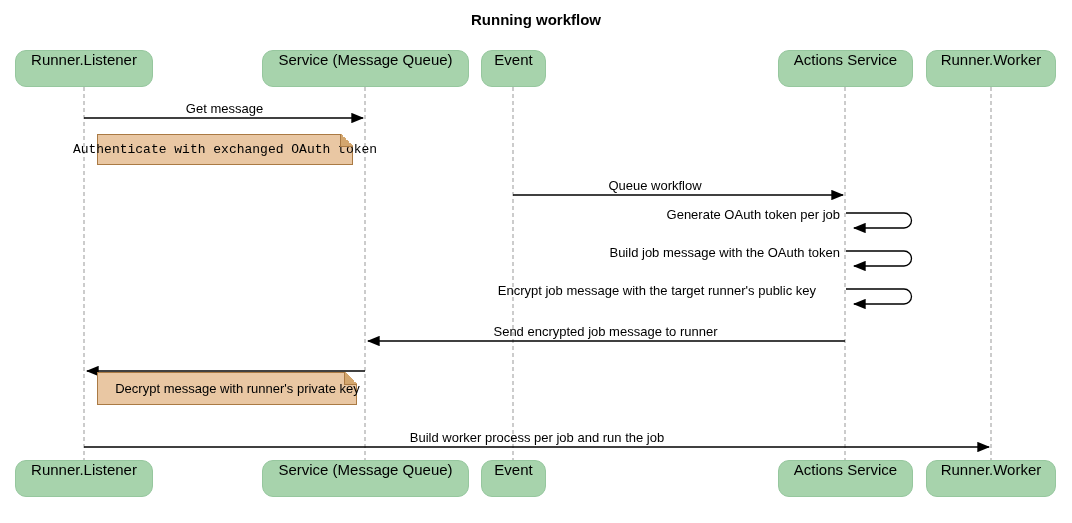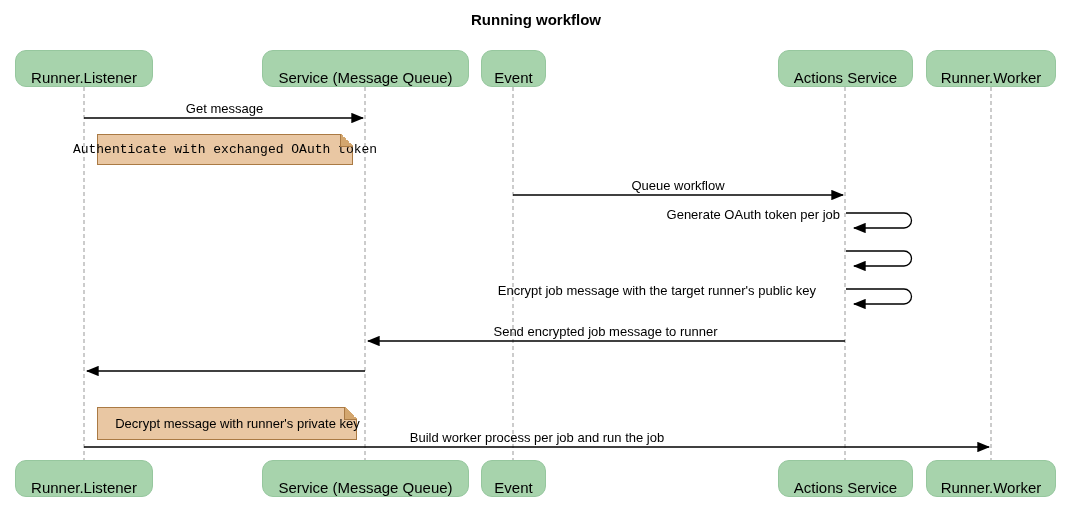--- a/index.html
+++ b/index.html
@@ -9,21 +9,21 @@
     color:#000;
   }
   .layer { position:absolute; left:0; top:0; }
   .title {
     position:absolute; left:0; top:11px; width:1072px; text-align:center;
     font-size:15px; font-weight:bold;
   }
   .actor {
     position:absolute; height:37px; box-sizing:border-box;
     background:var(--actor-fill,#a7d3ac); border:1px solid var(--actor-border,#96c79e);
-    border-radius:11px; display:flex; align-items:flex-end; justify-content:center;
+    border-radius:11px; display:flex; align-items:flex-start; justify-content:center;
     font-size:15px; white-space:nowrap;
   }
   .msg {
     position:absolute; font-size:13px; line-height:15px; text-align:center;
     white-space:nowrap;
   }
   .msg.right { text-align:right; }
   .note {
     position:absolute; box-sizing:border-box;
     background:var(--note-fill,#e9c7a3); border:1px solid var(--note-border,#aa7a44);
@@ -98,28 +98,29 @@
       <span>Event</span>
     </div>
   <div class="actor" style="left:778px; top:460px; width:135px;">
       <span>Actions Service</span>
     </div>
   <div class="actor" style="left:926px; top:460px; width:130px;">
       <span>Runner.Worker</span>
     </div>
 
   <div class="msg" style="left:84px;  top:101px; width:281px;">Get message</div>
-  <div class="msg" style="left:512px; top:178px; width:332px;">Queue workflow</div>
+  <div class="msg" style="left:489px; top:178px; width:332px;">Queue workflow</div>
   <div class="msg right" style="left:440px; top:207px; width:400px;">Generate OAuth token per job</div>
+  <div class="msg right" style="left:440px; top:245px; width:400px;">Build job message with the OAuth token</div>
   <div class="msg right" style="left:416px; top:283px; width:400px;">Encrypt job message with the target runner's public key</div>
   <div class="msg" style="left:366px; top:324px; width:479px;">Send encrypted job message to runner</div>
   <div class="msg" style="left:84px;  top:430px; width:906px;">Build worker process per job and run the job</div>
 
   <div class="note" style="left:97px; top:134px; width:256px; height:31px;font-family:Liberation Mono, monospace;">
     <span>Authenticate with exchanged OAuth token</span>
     <span class="fold"></span>
   </div>
-  <div class="note" style="left:97px; top:407px; width:260px; height:33px;padding-left:21px;">
+  <div class="note" style="left:97px; top:372px; width:260px; height:33px;padding-left:21px;">
     <span>Decrypt message with runner's private key</span>
     <span class="fold"></span>
   </div>
 
 </div>
 
 </body></html>

